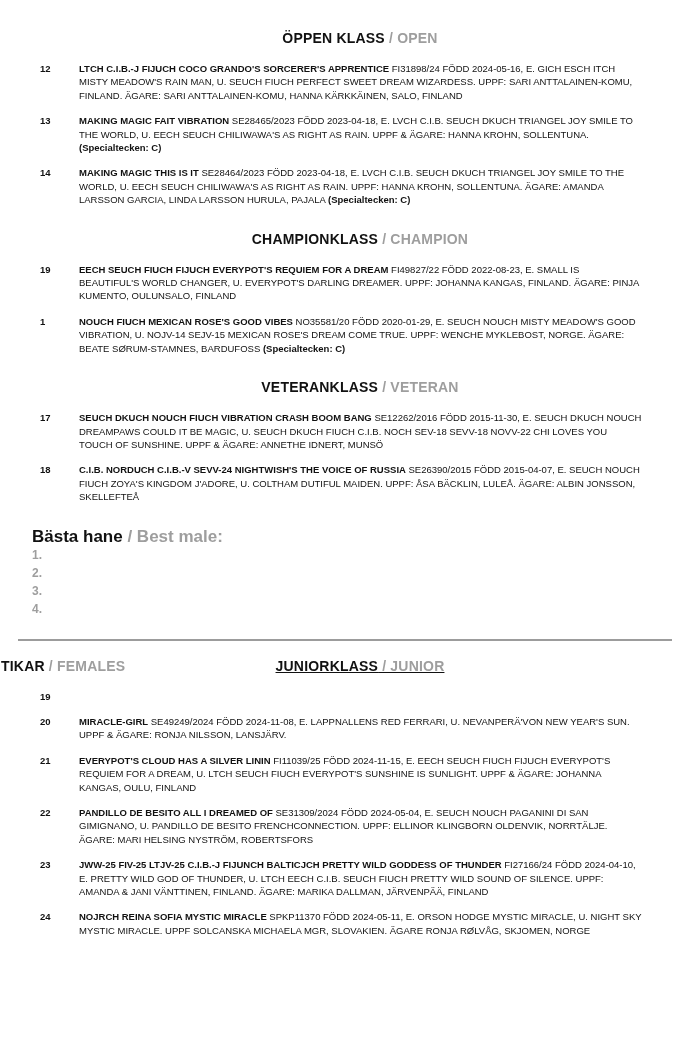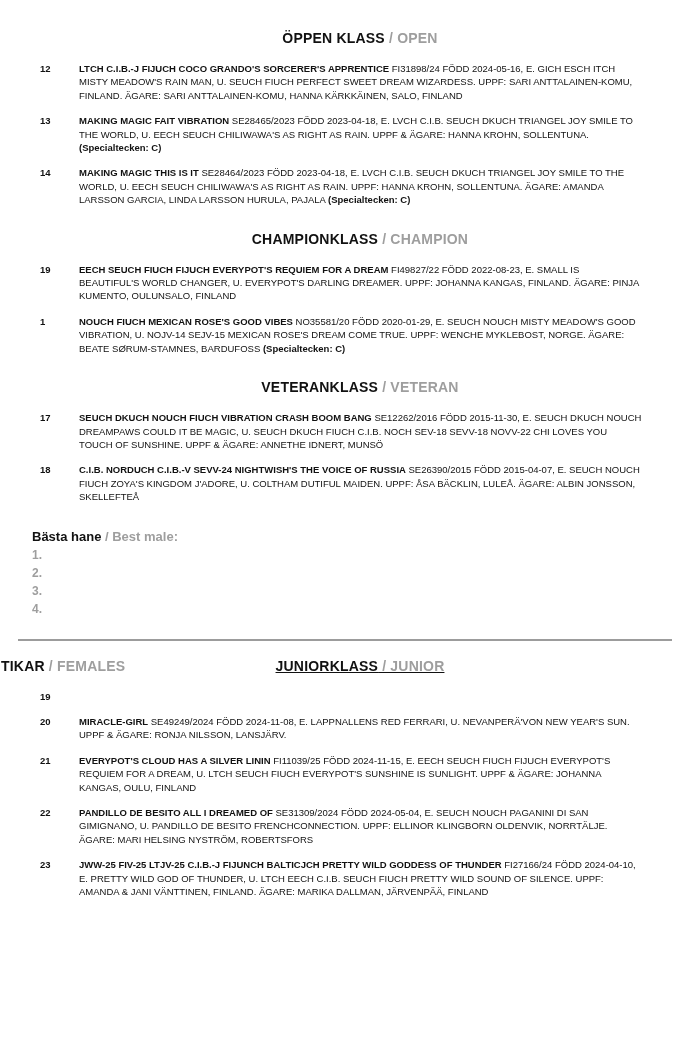--- a/index.html
+++ b/index.html
@@ -44,21 +44,21 @@
   }
   .entry .ebody {
     width: 563px;
   }
   .ename { font-weight: bold; }
   
   .best {
     margin: 24px 0 0 32px;
   }
   .best-title {
-    font-size: 13px;
+    font-size: 17px;
     font-weight: bold;
     line-height: 18px;
   }
   .best-title .gray { font-weight: bold; }
   .rank {
     font-size: 12px;
     font-weight: bold;
     line-height: 18px;
     color: #9e9e9e;
   }
@@ -146,13 +146,17 @@
       <div class="ebody"><span class="ename">EVERYPOT'S CLOUD HAS A SILVER LININ</span> FI11039/25 FÖDD 2024-11-15, E. EECH SEUCH FIUCH FIJUCH EVERYPOT'S REQUIEM FOR A DREAM, U. LTCH SEUCH FIUCH EVERYPOT'S SUNSHINE IS SUNLIGHT. UPPF &amp; ÄGARE: JOHANNA KANGAS, OULU, FINLAND</div>
     </div>
     <div class="entry">
       <div class="num">22</div>
       <div class="ebody"><span class="ename">PANDILLO DE BESITO ALL I DREAMED OF</span> SE31309/2024 FÖDD 2024-05-04, E. SEUCH NOUCH PAGANINI DI SAN GIMIGNANO, U. PANDILLO DE BESITO FRENCHCONNECTION. UPPF: ELLINOR  KLINGBORN OLDENVIK, NORRTÄLJE. ÄGARE: MARI HELSING NYSTRÖM, ROBERTSFORS</div>
     </div>
     <div class="entry">
       <div class="num">23</div>
       <div class="ebody"><span class="ename">JWW-25 FIV-25 LTJV-25 C.I.B.-J FIJUNCH BALTICJCH PRETTY WILD GODDESS OF THUNDER</span> FI27166/24 FÖDD 2024-04-10, E. PRETTY WILD GOD OF THUNDER, U. LTCH EECH C.I.B. SEUCH FIUCH PRETTY WILD SOUND OF SILENCE. UPPF: AMANDA &amp; JANI  VÄNTTINEN, FINLAND. ÄGARE: MARIKA DALLMAN, JÄRVENPÄÄ, FINLAND</div>
     </div>
+    <div class="entry">
+      <div class="num">24</div>
+      <div class="ebody"><span class="ename">NOJRCH REINA SOFIA MYSTIC MIRACLE</span> SPKP11370 FÖDD 2024-05-11, E. ORSON HODGE MYSTIC MIRACLE, U. NIGHT SKY MYSTIC MIRACLE. UPPF SOLCANSKA MICHAELA MGR, SLOVAKIEN. ÄGARE RONJA RØLVÅG, SKJOMEN, NORGE</div>
+    </div>
   </main>
 
 </body></html>

